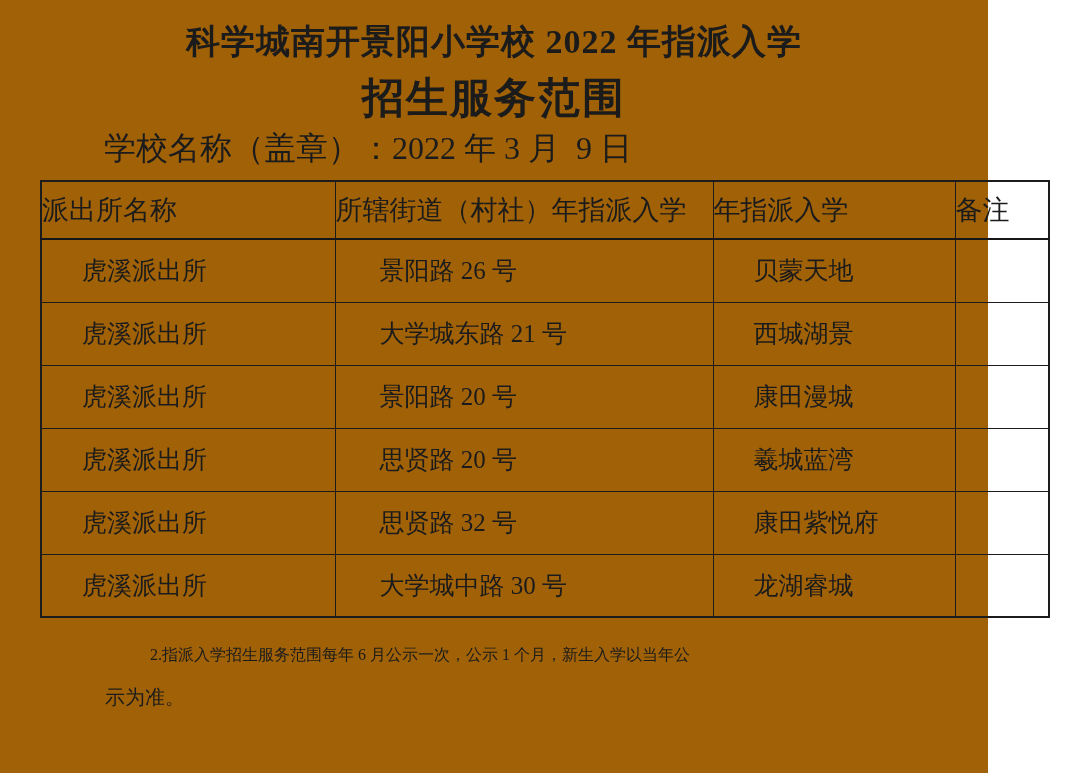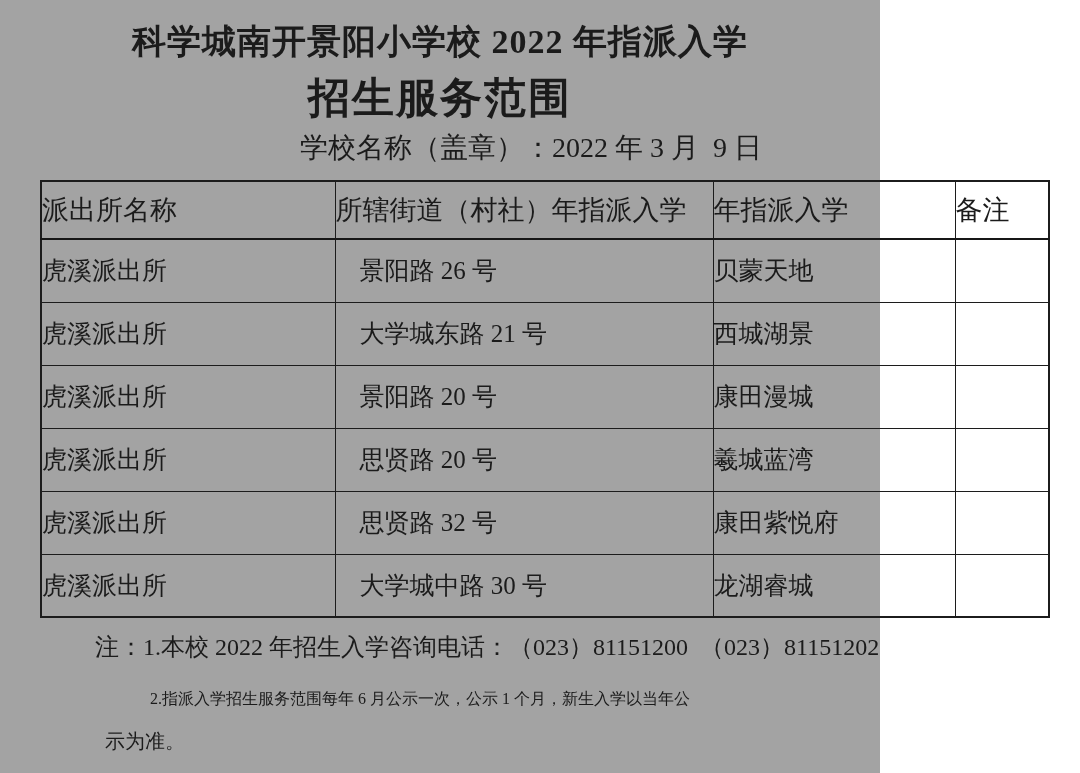--- a/index.html
+++ b/index.html
@@ -5,23 +5,23 @@
   * { margin: 0; padding: 0; box-sizing: border-box; }
   html, body {
     width: 1080px;
     height: 773px;
     background: #ffffff;
     font-family: "Liberation Serif", "DejaVu Serif", serif;
     color: #1b1b1b;
     overflow: hidden;
   }
   .page {
-    width: 880px;
+    width: 988px;
     height: 773px;
-    background: #a3a3a3;
+    background: #a16207;
     position: relative;
   }
   .title-line1 {
     padding-top: 20px;
     text-align: center;
     font-size: 34px;
     font-weight: bold;
     line-height: 44px;
     letter-spacing: 1px;
     white-space: pre;
@@ -30,23 +30,23 @@
     margin-top: 14px;
     text-align: center;
     font-size: 42px;
     font-weight: bold;
     line-height: 40px;
     letter-spacing: 2px;
   }
   .info-row {
     margin: 12px 118px 0 104px;
     display: flex;
-    justify-content: flex-end;
+    justify-content: flex-start;
     align-items: baseline;
-    font-size: 28px;
+    font-size: 32px;
     line-height: 36px;
   }
   .info-row .date { white-space: pre; }
   table.range-table {
     margin: 14px 0 0 40px;
     width: 1008px;
     border-collapse: collapse;
     table-layout: fixed;
     border: 2px solid #1c1c1c;
   }
@@ -59,24 +59,25 @@
     overflow: hidden;
   }
   table.range-table thead th {
     height: 58px;
     font-size: 27px;
     border-bottom: 2.5px solid #161616;
   }
   table.range-table tbody td {
     height: 63px;
     font-size: 25px;
+    padding-left: 40px;
   }
   table.range-table td.col-address {
     text-align: left;
-    padding-left: 24px;
+    padding-left: 44px;
   }
   .note1 {
     margin: 14px 0 0 95px;
     font-size: 24px;
     line-height: 30px;
     white-space: pre;
   }
   .note2-line1 {
     margin: 22px 16px 0 150px;
     font-size: 16px;
@@ -151,17 +152,16 @@
       </tr>
       <tr>
         <td class="col-station">虎溪派出所</td>
         <td class="col-address">大学城中路 30 号</td>
         <td class="col-community">龙湖睿城</td>
         <td class="col-remark"></td>
       </tr>
     </tbody>
   </table>
 
-  <div class="note1">注：1.本校 2022 年招生入学咨询电话：（023）81151200  （023）81151202</div>
   <div class="note2-line1">2.指派入学招生服务范围每年 6 月公示一次，公示 1 个月，新生入学以当年公</div>
   <div class="note2-line2">示为准。</div>
 
 </div>
 
 </body></html>

